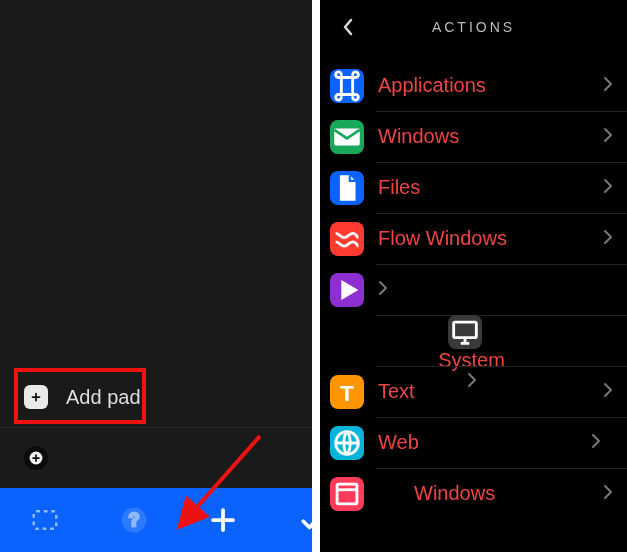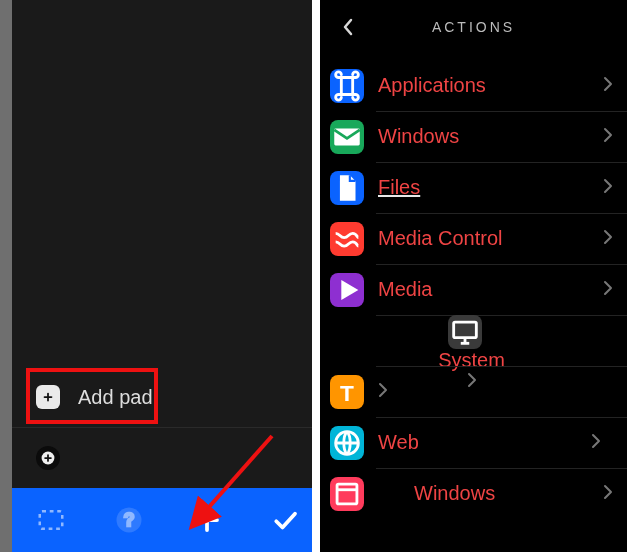--- a/index.html
+++ b/index.html
@@ -1,19 +1,19 @@
 <!DOCTYPE html>
 <html><head>
 <meta charset="utf-8">
 <style>
   html,body{margin:0;padding:0;background:#777;}
   body{font-family:-apple-system,Helvetica,Arial,sans-serif;}
   .stage{position:relative;width:627px;height:552px;background:#6f6f6f;overflow:hidden;}
   .panel{position:absolute;top:0;bottom:0;background:#121212;color:#e8e8e8;}
-  .panel-left{left:12px;width:312px;background:#1a1a1a;}
+  .panel-left{left:0;width:312px;background:#1a1a1a;padding-left:44px;}
   .panel-right{right:0;width:307px;background:#000;}
   .gap{position:absolute;top:0;bottom:0;left:312px;width:8px;background:#fff;}
   
   .toolbar{position:absolute;left:0;right:0;bottom:0;height:64px;background:#0a63ff;display:flex;}
   .tool{flex:1;display:flex;align-items:center;justify-content:center;color:#fff;}
   .tool.dim{opacity:.55;}
   .tool svg{width:30px;height:30px;}
   
   .menu{position:absolute;left:0;right:0;bottom:64px;}
   .menu-item{display:flex;align-items:center;height:60px;padding:0 24px;color:#ddd;font-size:20px;border-top:1px solid #2a2a2a;}
@@ -133,52 +133,51 @@
               <rect x="3" y="6" width="18" height="12" rx="1" fill="#fff"></rect>
               <path d="M3 7l9 6 9-6" fill="none" stroke="#18a85a" stroke-width="2"></path>
             </svg>
           </span>
           <span class="label">Windows</span>
           <span class="chev"><svg viewBox="0 0 10 16" fill="none" stroke="#777" stroke-width="2" stroke-linecap="round" stroke-linejoin="round">
               <polyline points="2 2 8 8 2 14"></polyline>
             </svg></span>
         </div>
         <div class="sep" style="top: 102px;"></div>
-        <div class="row" style="position: absolute; left: 0px; right: 0px; top: 102px; text-decoration: underline;">
+        <div class="row" style="position: absolute; left: 0px; right: 0px; top: 102px;">
           <span class="badge" style="background: rgb(10, 99, 255);">
             <svg viewBox="0 0 24 24">
               <path d="M7 3h7l4 4v14H7z" fill="#fff"></path>
               <path d="M14 3v4h4" fill="none" stroke="#0a63ff" stroke-width="1.5"></path>
             </svg>
           </span>
           <span class="label">Files</span>
           <span class="chev"><svg viewBox="0 0 10 16" fill="none" stroke="#777" stroke-width="2" stroke-linecap="round" stroke-linejoin="round">
               <polyline points="2 2 8 8 2 14"></polyline>
             </svg></span>
         </div>
         <div class="sep" style="top: 153px;"></div>
         <div class="row" style="position: absolute; left: 0px; right: 0px; top: 153px;">
           <span class="badge" style="background: rgb(255, 59, 48);">
             <svg viewBox="0 0 24 24" fill="none" stroke="#fff" stroke-width="2">
               <path d="M4 8c3 0 3 3 6 3s3-3 6-3 3 3 4 3M4 14c3 0 3 3 6 3s3-3 6-3 3 3 4 3"></path>
             </svg>
           </span>
-          <span class="label">Media Control</span>
+          <span class="label">Flow Windows</span>
           <span class="chev"><svg viewBox="0 0 10 16" fill="none" stroke="#777" stroke-width="2" stroke-linecap="round" stroke-linejoin="round">
               <polyline points="2 2 8 8 2 14"></polyline>
             </svg></span>
         </div>
         <div class="sep" style="top: 204px;"></div>
         <div class="row" style="position: absolute; left: 0px; right: 0px; top: 204px;">
           <span class="badge" style="background: rgb(142, 47, 209);">
             <svg viewBox="0 0 24 24">
               <path d="M8 5l12 7-12 7z" fill="#fff"></path>
             </svg>
           </span>
-          <span class="label">Media</span>
           <span class="chev"><svg viewBox="0 0 10 16" fill="none" stroke="#777" stroke-width="2" stroke-linecap="round" stroke-linejoin="round">
               <polyline points="2 2 8 8 2 14"></polyline>
             </svg></span>
         </div>
         <div class="sep" style="top: 255px;"></div>
         <div class="row" style="position: absolute; left: 0px; right: 0px; top: 255px; flex-direction: column;">
           <span class="badge" style="background: rgb(58, 58, 58);">
             <svg viewBox="0 0 24 24" fill="none" stroke="#fff" stroke-width="2">
               <rect x="4" y="5" width="16" height="11" rx="1"></rect>
               <line x1="9" y1="20" x2="15" y2="20"></line>
@@ -190,20 +189,21 @@
               <polyline points="2 2 8 8 2 14"></polyline>
             </svg></span>
         </div>
         <div class="sep" style="top: 306px;"></div>
         <div class="row" style="position: absolute; left: 0px; right: 0px; top: 306px;">
           <span class="badge" style="background: rgb(255, 149, 0);">
             <svg viewBox="0 0 24 24">
               <text x="12" y="18" text-anchor="middle" font-size="16" font-weight="bold" fill="#fff">T</text>
             </svg>
           </span>
+          <span class="label">Text</span>
           <span class="chev"><svg viewBox="0 0 10 16" fill="none" stroke="#777" stroke-width="2" stroke-linecap="round" stroke-linejoin="round">
               <polyline points="2 2 8 8 2 14"></polyline>
             </svg></span>
         </div>
         <div class="sep" style="top: 357px;"></div>
         <div class="row" style="position: absolute; left: 0px; right: 12px; top: 357px;">
           <span class="badge" style="background: rgb(0, 181, 216);">
             <svg viewBox="0 0 24 24" fill="none" stroke="#fff" stroke-width="2">
               <circle cx="12" cy="12" r="8"></circle>
               <path d="M4 12h16M12 4c3 3 3 13 0 16M12 4c-3 3-3 13 0 16"></path>

